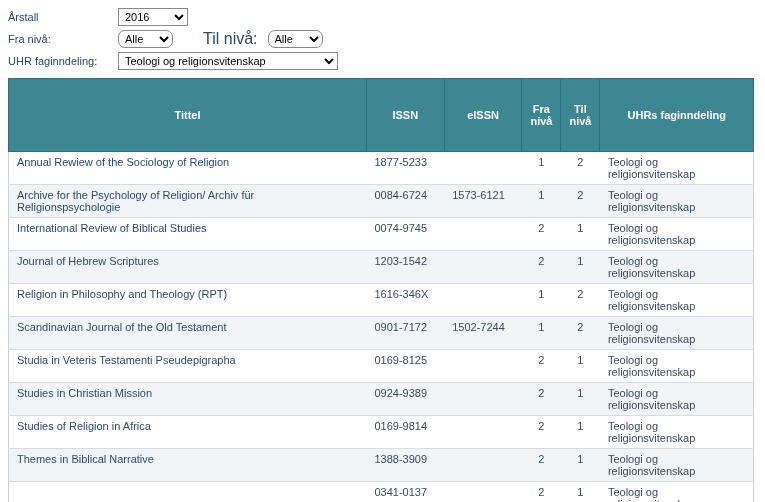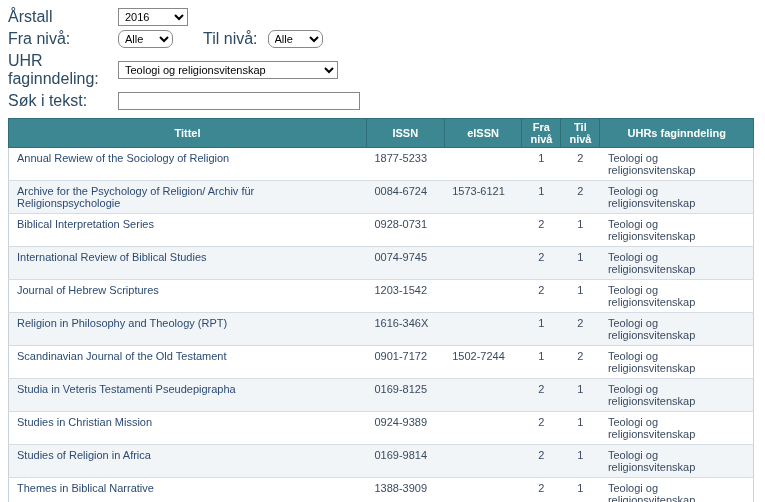--- a/index.html
+++ b/index.html
@@ -14,21 +14,21 @@
   .filters {
     margin-bottom: 8px;
   }
   .filter-row {
     display: flex;
     align-items: center;
     margin-bottom: 4px;
   }
   .filter-label {
     color: #2b4a63;
-    font-size: 16px;
+    font-size: 11px;
     width: 110px;
   }
   .filter-label-inline {
     color: #2b4a63;
     font-size: 16px;
     margin-left: 30px;
     margin-right: 10px;
   }
   select {
     font-size: 11px;
@@ -52,21 +52,21 @@
     border-collapse: collapse;
     width: 746px;
     margin-top: 6px;
     border: 1px solid #c8d0d8;
   }
   table.data th {
     background: #3d8792;
     color: #fff;
     font-weight: bold;
     font-size: 11px;
-    padding: 2px 8px;
+    padding: 24px 8px;
     text-align: center;
     border: 1px solid #2f6e78;
   }
   table.data td {
     padding: 4px 8px;
     font-size: 11px;
     color: #3a4a60;
     vertical-align: top;
     border-bottom: 1px solid #d4dde3;
   }
@@ -110,24 +110,20 @@
     <select class="sel-niv">
       <option>Alle</option>
     </select>
   </div>
   <div class="filter-row">
     <span class="filter-label">UHR faginndeling:</span>
     <select class="sel-fag">
       <option>Teologi og religionsvitenskap</option>
     </select>
   </div>
-  <div class="filter-row">
-    <span class="filter-label">Søk i tekst:</span>
-    <input type="text" class="search" value="" style="">
-  </div>
 </div>
 
 <table class="data">
   <thead>
     <tr>
       <th class="col-title">Tittel</th>
       <th class="col-issn">ISSN</th>
       <th class="col-eissn">eISSN</th>
       <th class="col-fra">Fra nivå</th>
       <th class="col-til">Til nivå</th>
@@ -145,28 +141,20 @@
       </tr>
       <tr>
         <td class="title"><a>Archive for the Psychology of Religion/ Archiv für Religionspsychologie</a></td>
         <td class="issn">0084-6724</td>
         <td class="eissn">1573-6121</td>
         <td class="num">1</td>
         <td class="num">2</td>
         <td class="fag">Teologi og religionsvitenskap</td>
       </tr>
       <tr>
-        <td class="title"><a>Biblical Interpretation Series</a></td>
-        <td class="issn">0928-0731</td>
-        <td class="eissn"></td>
-        <td class="num">2</td>
-        <td class="num">1</td>
-        <td class="fag">Teologi og religionsvitenskap</td>
-      </tr>
-      <tr>
         <td class="title"><a>International Review of Biblical Studies</a></td>
         <td class="issn">0074-9745</td>
         <td class="eissn"></td>
         <td class="num">2</td>
         <td class="num">1</td>
         <td class="fag">Teologi og religionsvitenskap</td>
       </tr>
       <tr>
         <td class="title"><a>Journal of Hebrew Scriptures</a></td>
         <td class="issn">1203-1542</td>

